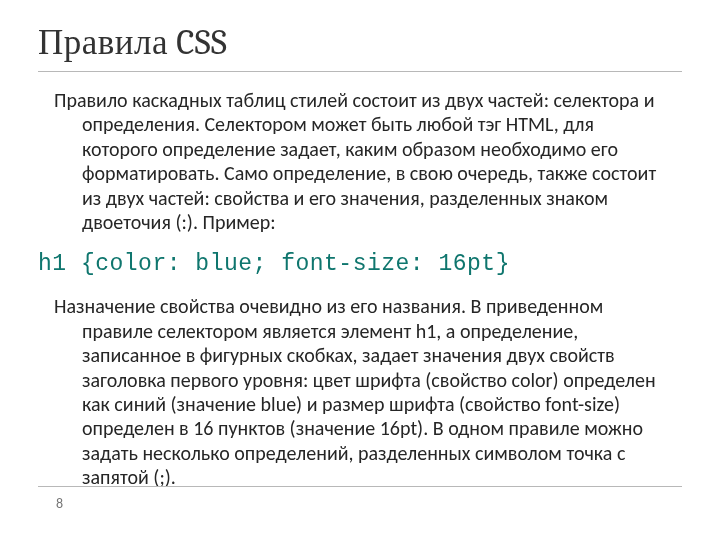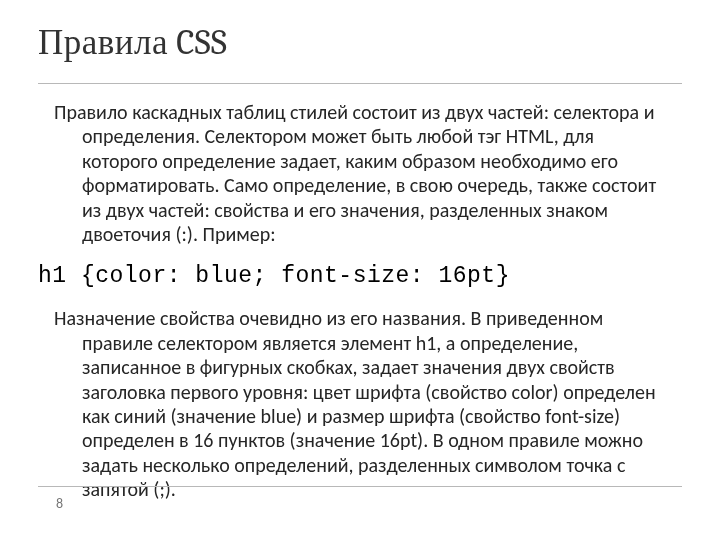--- a/index.html
+++ b/index.html
@@ -18,38 +18,38 @@
     width: 720px;
     height: 540px;
     position: relative;
   }
   .title {
     font-family: Cambria, Georgia, "Times New Roman", serif;
     font-size: 35px;
     font-weight: 400;
     color: #333;
     margin: 0 0 4px 0;
-    padding-bottom: 20px;
+    padding-bottom: 8px;
     border-bottom: 1px solid #b8b8b8;
     letter-spacing: 0.5px;
   }
   .body {
     font-size: 20px;
     line-height: 1.22;
     color: #262626;
   }
   .para {
     margin: 16px;
     padding-left: 28px;
     text-indent: -28px;
   }
   .code-line {
     font-family: "Courier New", Courier, monospace;
     font-size: 23px;
-    color: #000000;
+    color: #0f766e;
     margin: 2px 0 2px 0;
     padding-left: 0;
     text-indent: 0;
     letter-spacing: 0.5px;
   }
   .footer {
     position: absolute;
     left: 38px;
     bottom: 28px;
     right: 38px;

